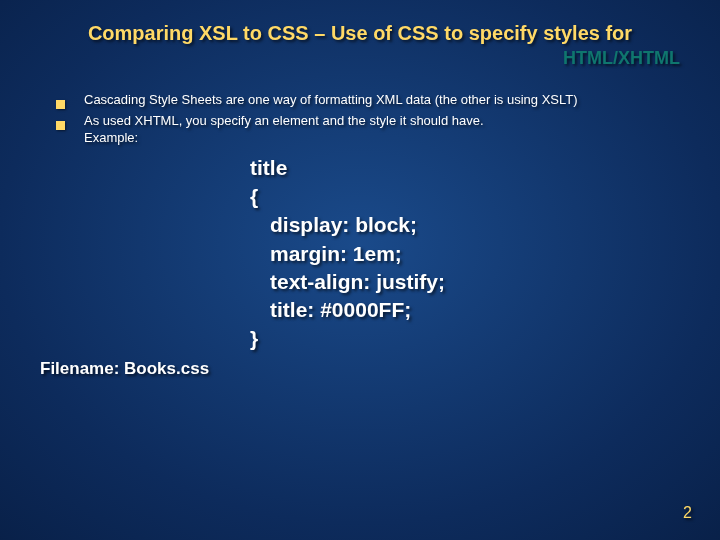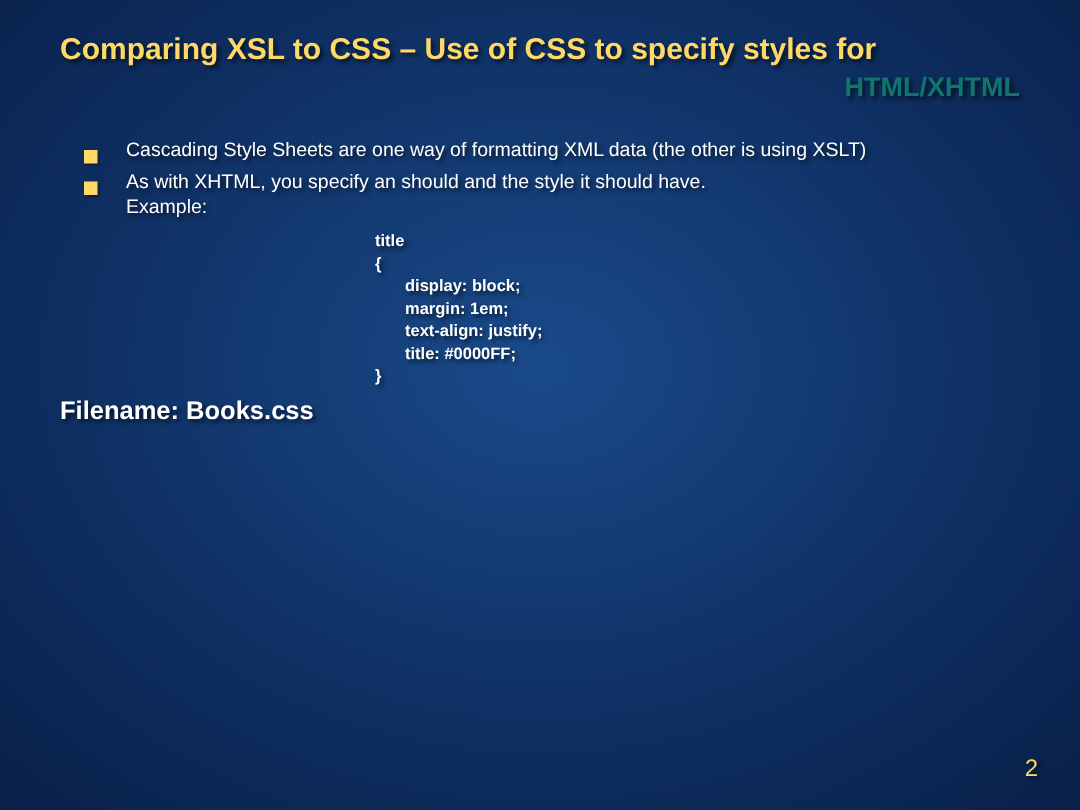--- a/index.html
+++ b/index.html
@@ -19,21 +19,21 @@
     padding: 20px 40px 0 40px;
     box-sizing: border-box;
     width: 100%;
     height: 100%;
     position: relative;
   }
   .title {
     color: #ffd966;
     font-weight: bold;
     font-size: 20px;
-    text-align: left;
+    text-align: center;
     margin: 0 0 2px 0;
     text-shadow: 2px 2px 3px rgba(0,0,0,0.6);
     line-height: 1.3;
   }
   .subtitle {
     color: #0f766e;
     font-weight: bold;
     font-size: 18px;
     text-align: right;
     margin: 0 0 22px 0;
@@ -57,21 +57,21 @@
     position: absolute;
     left: 6px;
     top: 9px;
     width: 9px;
     height: 9px;
     background: #ffd966;
     box-shadow: 1px 1px 2px rgba(0,0,0,0.5);
   }
   .code-block {
     margin: 8px 0 0 210px;
-    font-size: 11px;
+    font-size: 21px;
     font-weight: bold;
     line-height: 1.35;
     text-shadow: 2px 2px 3px rgba(0,0,0,0.6);
   }
   .code-line {}
   .code-indent { padding-left: 20px; }
   .filename {
     text-align: left;
     margin: 6px 10px 0 0;
     font-size: 17px;
@@ -90,21 +90,21 @@
 </head>
 <body>
 
 <div class="slide">
 
   <h1 class="title">Comparing XSL to CSS – Use of CSS to specify styles for</h1>
   <h2 class="subtitle">HTML/XHTML</h2>
 
   <ul class="bullets">
     <li>Cascading Style Sheets are one way of formatting XML data (the other is using XSLT)</li>
-    <li style="white-space:pre-line">As with XHTML, you specify an should and the style it should have.
+    <li style="white-space:pre-line">As used XHTML, you specify an element and the style it should have.
 Example:</li>
   </ul>
 
   <div class="code-block">
     <div class="code-line">title</div>
     <div class="code-line">{</div>
     <div class="code-line code-indent">display: block;</div>
     <div class="code-line code-indent">margin: 1em;</div>
     <div class="code-line code-indent">text-align: justify;</div>
     <div class="code-line code-indent">title: #0000FF;</div>

